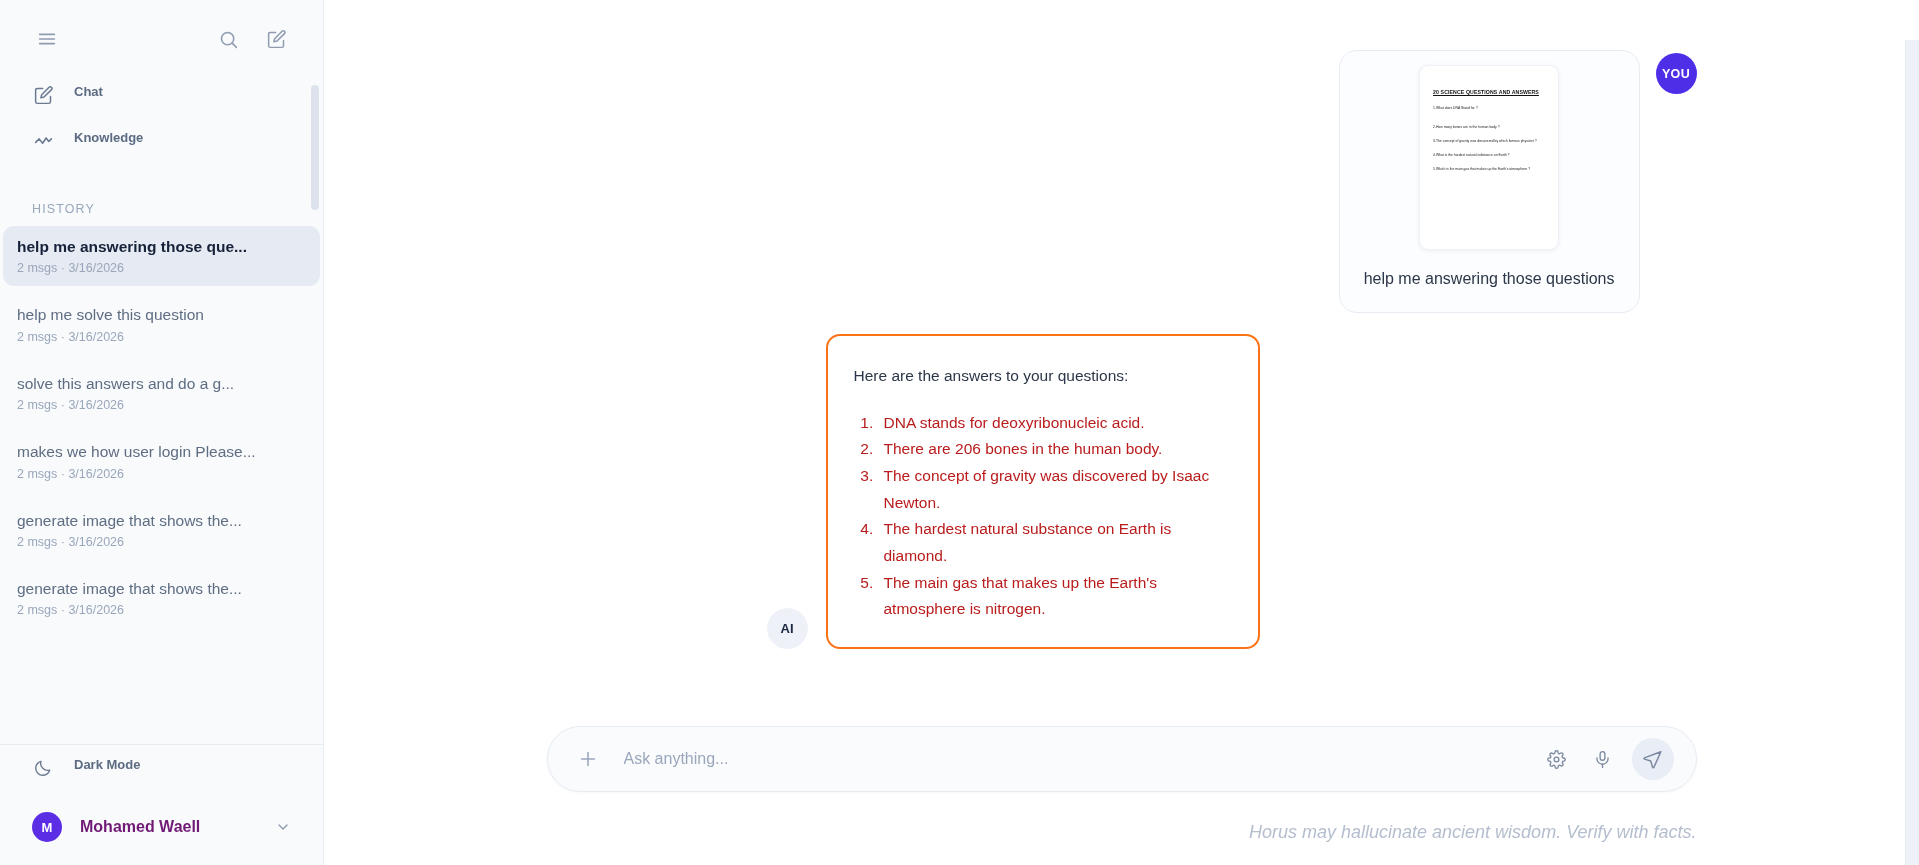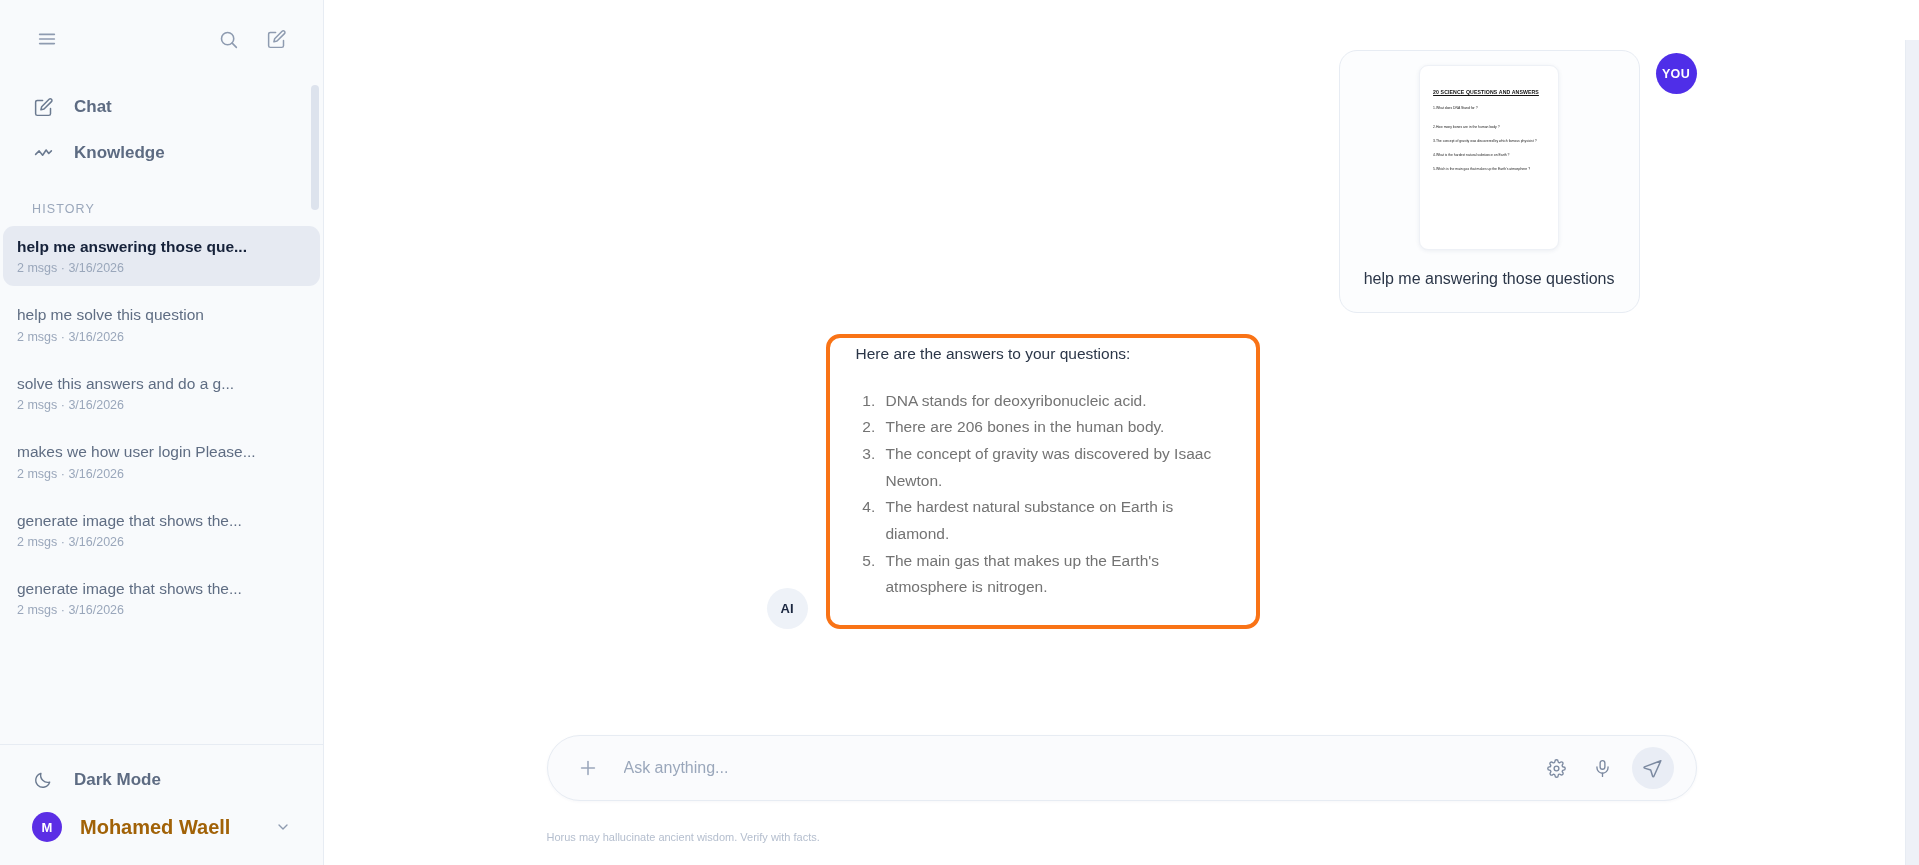--- a/index.html
+++ b/index.html
@@ -43,27 +43,26 @@
     cursor: pointer;
     background: none; border: none;
   }
   .icon-btn.search { margin-right: 14px; }
 
   .nav-section {
     padding: 6px 18px 0 18px;
   }
   .nav-item {
     display: flex;
-    align-items: center;
     gap: 20px;
     height: 46px;
     padding: 0 14px;
     border-radius: 10px;
     color: #5d6b82;
-    font-size: 17px;
+    font-size: 13px;
     font-weight: 600;
     cursor: pointer;
   }
   .nav-item .ni-icon {
     width: 22px; height: 22px;
     display: flex; align-items: center; justify-content: center;
     color: #6b7a90;
     flex: 0 0 22px;
   }
 
@@ -122,23 +121,23 @@
     width: 30px; height: 30px;
     border-radius: 50%;
     background: #5b2ee5;
     color: #fff;
     font-size: 13px;
     font-weight: 700;
     display: flex; align-items: center; justify-content: center;
     flex: 0 0 30px;
   }
   .user-name {
-    font-size: 20px;
+    font-size: 16px;
     font-weight: 700;
-    color: #a16207;
+    color: #701a75;
     flex: 1;
   }
   .chev { color: #8e9bb0; display: flex; }
 
   .sb-scroll-track {
     position: absolute;
     right: 4px;
     top: 40px;
     width: 8px;
     height: 615px;
@@ -245,38 +244,38 @@
     border-radius: 50%;
     background: #eef2f8;
     color: #1b2740;
     font-size: 13px;
     font-weight: 800;
     display: flex; align-items: center; justify-content: center;
     flex: 0 0 41px;
     margin-top: 2px;
   }
   .bubble-ai {
-    border: 4px solid #f97316;
+    border: 2px solid #f97316;
     border-radius: 14px;
     background: #ffffff;
-    padding: 4px 26px 24px 26px;
+    padding: 28px 26px 24px 26px;
     max-width: 434px;
   }
   .ai-lead {
     font-size: 15.5px;
     color: #2b3648;
     line-height: 1.5;
   }
   .ai-list {
     margin: 22px 0 0 24px;
     padding: 0;
   }
   .ai-list li {
     font-size: 15.5px;
-    color: #737373;
+    color: #b91c1c;
     line-height: 1.72;
     padding-left: 6px;
   }
 
   
   .composer-area {
     flex: 0 0 auto;
     padding: 0 0 22px 0;
   }
   .composer {
@@ -324,24 +323,25 @@
     width: 42px; height: 42px;
     border-radius: 50%;
     background: #e9edf5;
     display: flex; align-items: center; justify-content: center;
     color: #7b89a0;
     cursor: pointer;
     margin-left: 14px;
     flex: 0 0 42px;
   }
   .disclaimer {
-    text-align: left;
-    font-size: 11px;
+    text-align: right;
+    font-size: 18px;
     color: #b4bece;
     margin-top: 30px;
+    font-style: italic;
   }
 
   
   .main-scroll-track {
     position: absolute;
     right: 0; top: 40px;
     width: 14px;
     height: 825px;
     background: #eef1f7;
     border-left: 1px solid #e7ecf3;

